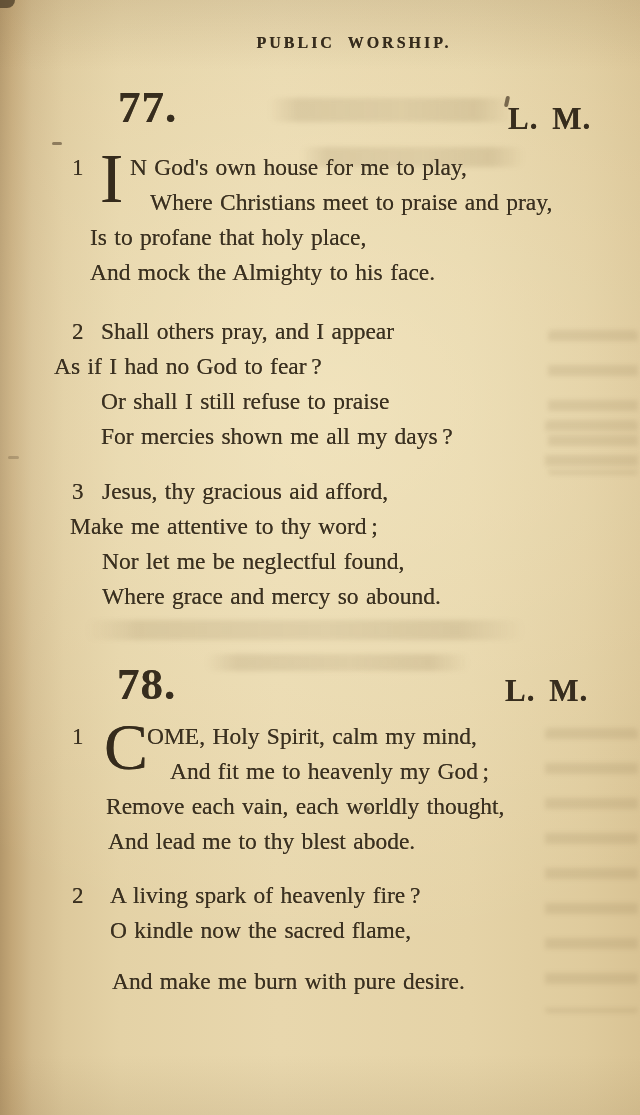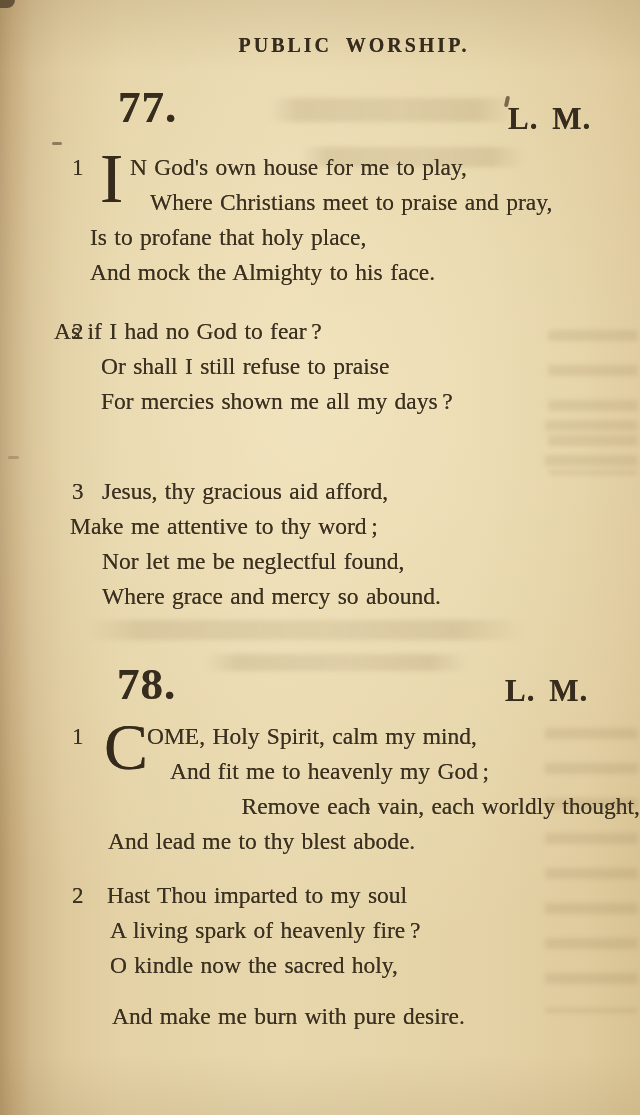--- a/index.html
+++ b/index.html
@@ -9,21 +9,21 @@
     color:#3a3020;
     background:
       linear-gradient(180deg, rgba(148,122,82,.18) 0px, rgba(148,122,82,0) 70px),
       linear-gradient(0deg, rgba(148,122,82,.14) 0px, rgba(148,122,82,0) 60px),
       radial-gradient(ellipse 820px 760px at 52% 36%, rgba(255,247,216,.38), rgba(255,247,216,0) 72%),
       linear-gradient(90deg,#b3976a 0px,#c3a778 12px,#d2bb8e 32px,#ddc99c 64px,#e4d2a6 120px,#e8d7ad 280px,#e5d3a7 470px,#dfcb9d 585px,#d9c394 640px);
   }
   .ink{text-shadow:0 0 .6px rgba(56,46,30,.75);}
   .running-head{
     position:absolute;top:34px;left:0;width:612px;box-sizing:border-box;padding-left:96px;
-    text-align:center;font-size:20px;font-weight:bold;letter-spacing:3px;word-spacing:6px;color:#362c1d;
+    text-align:center;font-size:16px;font-weight:bold;letter-spacing:3px;word-spacing:6px;color:#362c1d;
   }
   .hymn-number{position:absolute;font-size:45px;font-weight:bold;line-height:1;letter-spacing:1px;color:#372d1e;}
   .hymn-meter{position:absolute;font-size:31px;font-weight:bold;line-height:1;letter-spacing:1px;word-spacing:5px;color:#372d1e;}
   .stanza{position:absolute;left:0;width:640px;}
   .vline{font-size:23.5px;line-height:35px;word-spacing:1.5px;white-space:nowrap;}
   .verse-num{position:absolute;left:72px;top:0;font-size:23px;line-height:35px;}
   .drop-cap{position:absolute;line-height:1;font-weight:normal;color:#352b1c;}
   .dc-i{left:100px;top:-6px;font-size:70px;}
   .dc-c{left:104px;top:-5px;font-size:66px;}
   .ghost{position:absolute;filter:blur(2.5px);opacity:.55;pointer-events:none;}
@@ -59,20 +59,21 @@
     <span class="verse-num ink">1</span>
     <span class="drop-cap dc-i ink">I</span>
     <div class="vline ink" style="padding-left:130px;">N God's own house for me to play,</div>
     <div class="vline ink" style="padding-left:150px;">Where Christians meet to praise and pray,</div>
     <div class="vline ink" style="padding-left:90px;">Is to profane that holy place,</div>
     <div class="vline ink" style="padding-left:90px;">And mock the Almighty to his face.</div>
   </div>
 
   <div class="stanza" style="top:314px;">
     <span class="verse-num ink">2</span>
+    <div class="vline ink" style="padding-left:101px;">Shall others pray, and I appear</div>
     <div class="vline ink" style="padding-left:54px;">As if I had no God to fear ?</div>
     <div class="vline ink" style="padding-left:101px;">Or shall I still refuse to praise</div>
     <div class="vline ink" style="padding-left:101px;">For mercies shown me all my days ?</div>
   </div>
 
   <div class="stanza" style="top:474px;">
     <span class="verse-num ink">3</span>
     <div class="vline ink" style="padding-left:102px;">Jesus, thy gracious aid afford,</div>
     <div class="vline ink" style="padding-left:70px;">Make me attentive to thy word ;</div>
     <div class="vline ink" style="padding-left:102px;">Nor let me be neglectful found,</div>
@@ -80,25 +81,24 @@
   </div>
 
   <div class="hymn-number ink" style="left:117px;top:662px;">78.</div>
   <div class="hymn-meter ink" style="left:505px;top:675px;">L. M.</div>
 
   <div class="stanza" style="top:719px;">
     <span class="verse-num ink">1</span>
     <span class="drop-cap dc-c ink">C</span>
     <div class="vline ink" style="padding-left:147px;">OME, Holy Spirit, calm my mind,</div>
     <div class="vline ink" style="padding-left:170px;">And fit me to heavenly my God ;</div>
-    <div class="vline ink" style="padding-left:106px;text-align:right;">Remove each vain, each worldly thought,</div>
+    <div class="vline ink" style="padding-left:106px;">Remove each vain, each worldly thought,</div>
     <div class="vline ink" style="padding-left:108px;">And lead me to thy blest abode.</div>
   </div>
 
   <div class="stanza" style="top:878px;">
     <span class="verse-num ink">2</span>
-    <div class="vline ink" style="padding-left:107px;">Hast Thou imparted to my soul</div>
     <div class="vline ink" style="padding-left:110px;">A living spark of heavenly fire ?</div>
-    <div class="vline ink" style="padding-left:110px;">O kindle now the sacred holy,</div>
+    <div class="vline ink" style="padding-left:110px;">O kindle now the sacred flame,</div>
     <div class="vline ink" style="padding-left:112px;margin-top:16px;">And make me burn with pure desire.</div>
   </div>
 
 </div>
 
 </body></html>

